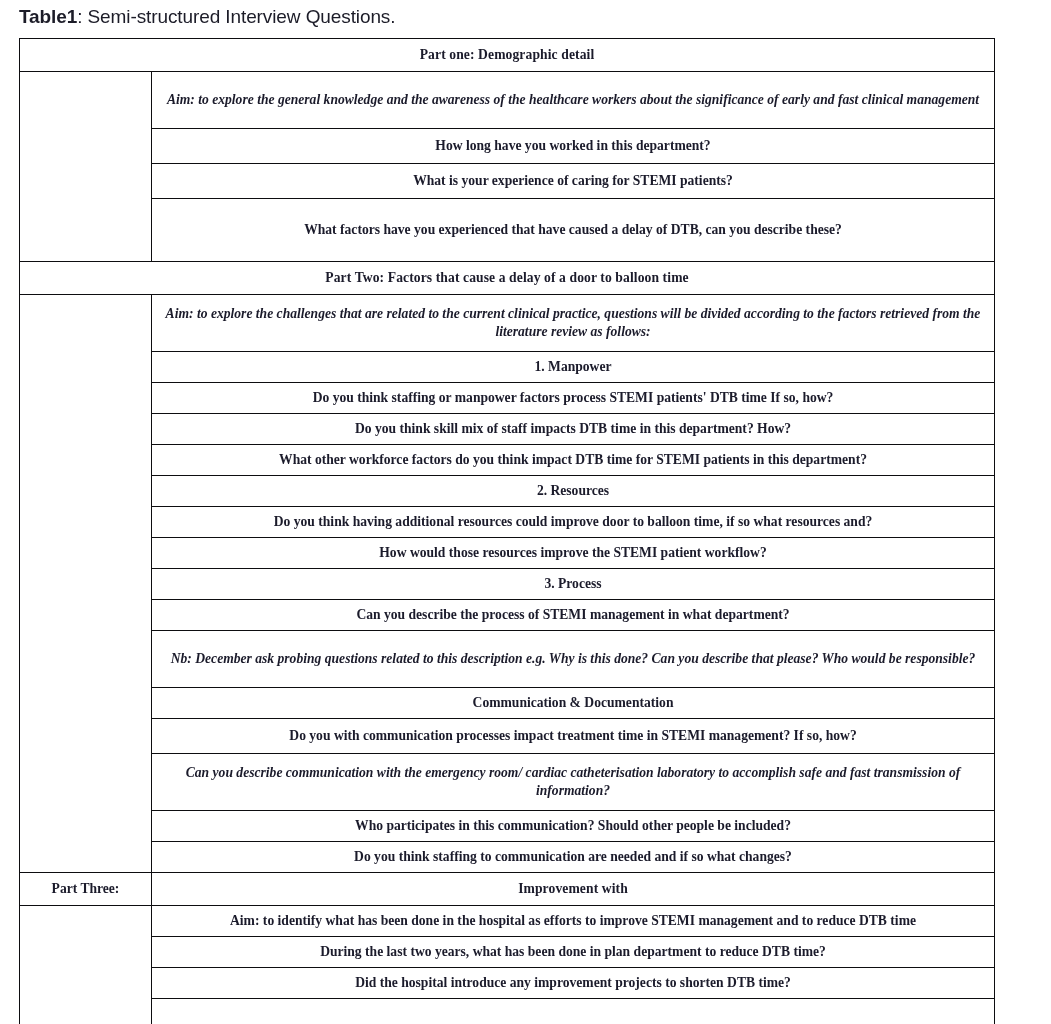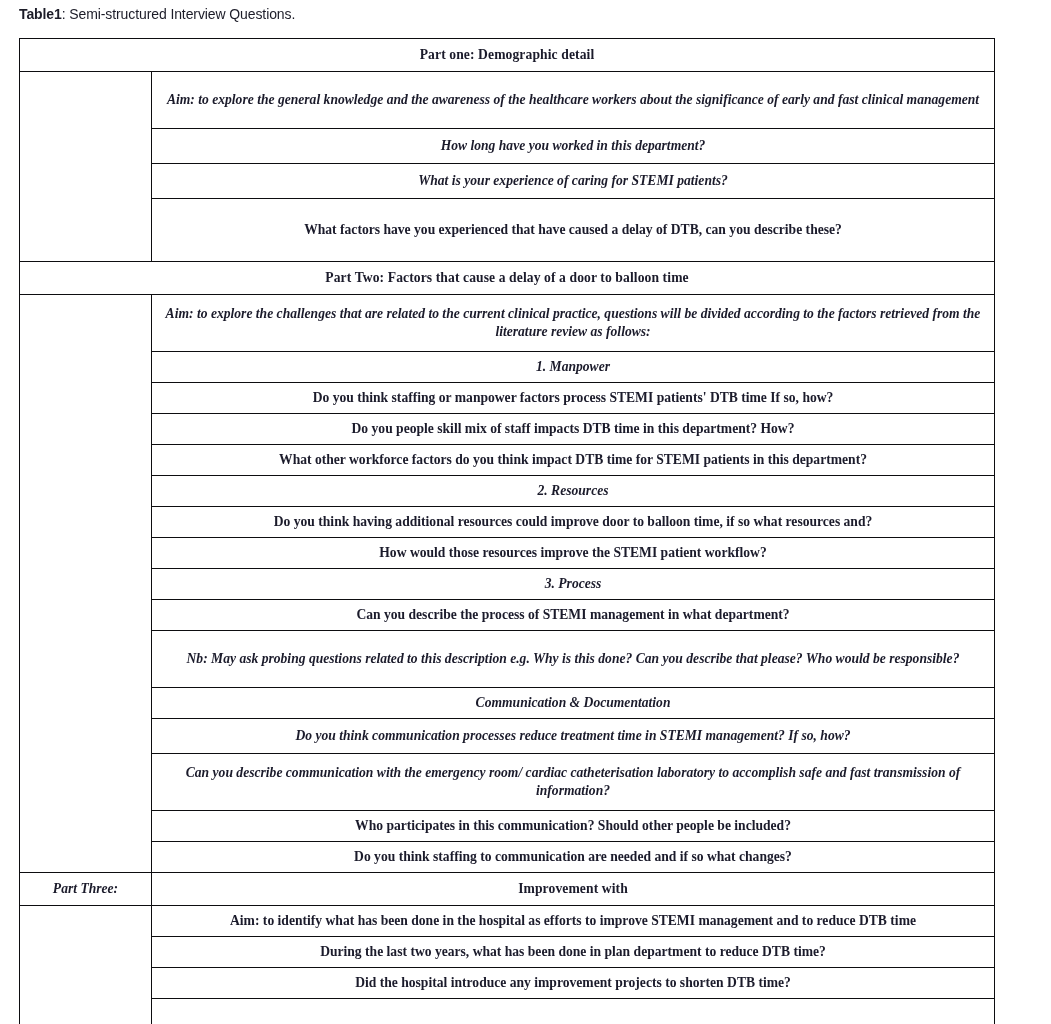--- a/index.html
+++ b/index.html
@@ -13,21 +13,21 @@
     font-family: "Liberation Serif", serif;
     position: relative;
     overflow: hidden;
   }
 
   #caption {
     position: absolute;
     left: 19px;
     top: 6px;
     font-family: "Liberation Sans", sans-serif;
-    font-size: 14px;
+    font-size: 19px;
     color: #1c1c28;
     letter-spacing: -0.1px;
     white-space: nowrap;
   }
   #caption .cap-strong {
     font-weight: bold;
   }
 
   #tbl-wrap {
     position: absolute;
@@ -61,34 +61,33 @@
     font-size: 14px;
     letter-spacing: 0.1px;
     padding: 6px 6px;
     margin-top: 28px;
   }
 
   
   td.spacer { border-top-width: 1px; }
 
   
-  td.subhead { font-weight: normal; font-size: 13.6px; font-style: italic; }
+  td.subhead { font-weight: normal; font-size: 13.6px; }
 
   
   .h-tall   { height: 50px; font-style: italic; }
   .h-xtall  { height: 56px; }
-  .h-med    { height: 28px; font-style: italic; }
+  .h-med    { height: 28px; }
   .h-small  { height: 24px; }
   .h-banner { height: 26px; }
 
   td.leftlabel {
     font-weight: bold;
     text-align: center;
     font-size: 13.8px;
-    font-style: italic;
   }
 
   .wrap2 { padding: 4px 10px; }
 </style>
 </head>
 <body>
 
 <div id="caption">
   <span class="cap-strong">Table1</span><span>: Semi-structured Interview Questions.</span>
 </div>
@@ -123,48 +122,48 @@
           <td class="spacer" rowspan="16">&nbsp;</td>
           <td class="h-tall wrap2">Aim: to explore the challenges that are related to the current clinical practice, questions will be divided according to the factors retrieved from the literature review as follows:</td>
         </tr>
         <tr>
           <td class="subhead h-small wrap2">1. Manpower</td>
         </tr>
         <tr>
           <td class="h-small wrap2">Do you think staffing or manpower factors process STEMI patients' DTB time If so, how?</td>
         </tr>
         <tr>
-          <td class="h-small wrap2">Do you people skill mix of staff impacts DTB time in this department? How?</td>
+          <td class="h-small wrap2">Do you think skill mix of staff impacts DTB time in this department? How?</td>
         </tr>
         <tr>
           <td class="h-small wrap2">What other workforce factors do you think impact DTB time for STEMI patients in this department?</td>
         </tr>
         <tr>
           <td class="subhead h-small wrap2">2. Resources</td>
         </tr>
         <tr>
           <td class="h-small wrap2">Do you think having additional resources could improve door to balloon time, if so what resources and?</td>
         </tr>
         <tr>
           <td class="h-small wrap2">How would those resources improve the STEMI patient workflow?</td>
         </tr>
         <tr>
           <td class="subhead h-small wrap2">3. Process</td>
         </tr>
         <tr>
           <td class="h-small wrap2">Can you describe the process of STEMI management in what department?</td>
         </tr>
         <tr>
-          <td class="h-tall wrap2">Nb: May ask probing questions related to this description e.g. Why is this done? Can you describe that please? Who would be responsible?</td>
+          <td class="h-tall wrap2">Nb: December ask probing questions related to this description e.g. Why is this done? Can you describe that please? Who would be responsible?</td>
         </tr>
         <tr>
           <td class="subhead h-small wrap2">Communication &amp; Documentation</td>
         </tr>
         <tr>
-          <td class="h-med wrap2">Do you think communication processes reduce treatment time in STEMI management? If so, how?</td>
+          <td class="h-med wrap2">Do you with communication processes impact treatment time in STEMI management? If so, how?</td>
         </tr>
         <tr>
           <td class="h-tall wrap2">Can you describe communication with the emergency room/ cardiac catheterisation laboratory to accomplish safe and fast transmission of information?</td>
         </tr>
         <tr>
           <td class="h-small wrap2">Who participates in this communication? Should other people be included?</td>
         </tr>
         <tr>
           <td class="h-small wrap2">Do you think staffing to communication are needed and if so what changes?</td>
         </tr>

